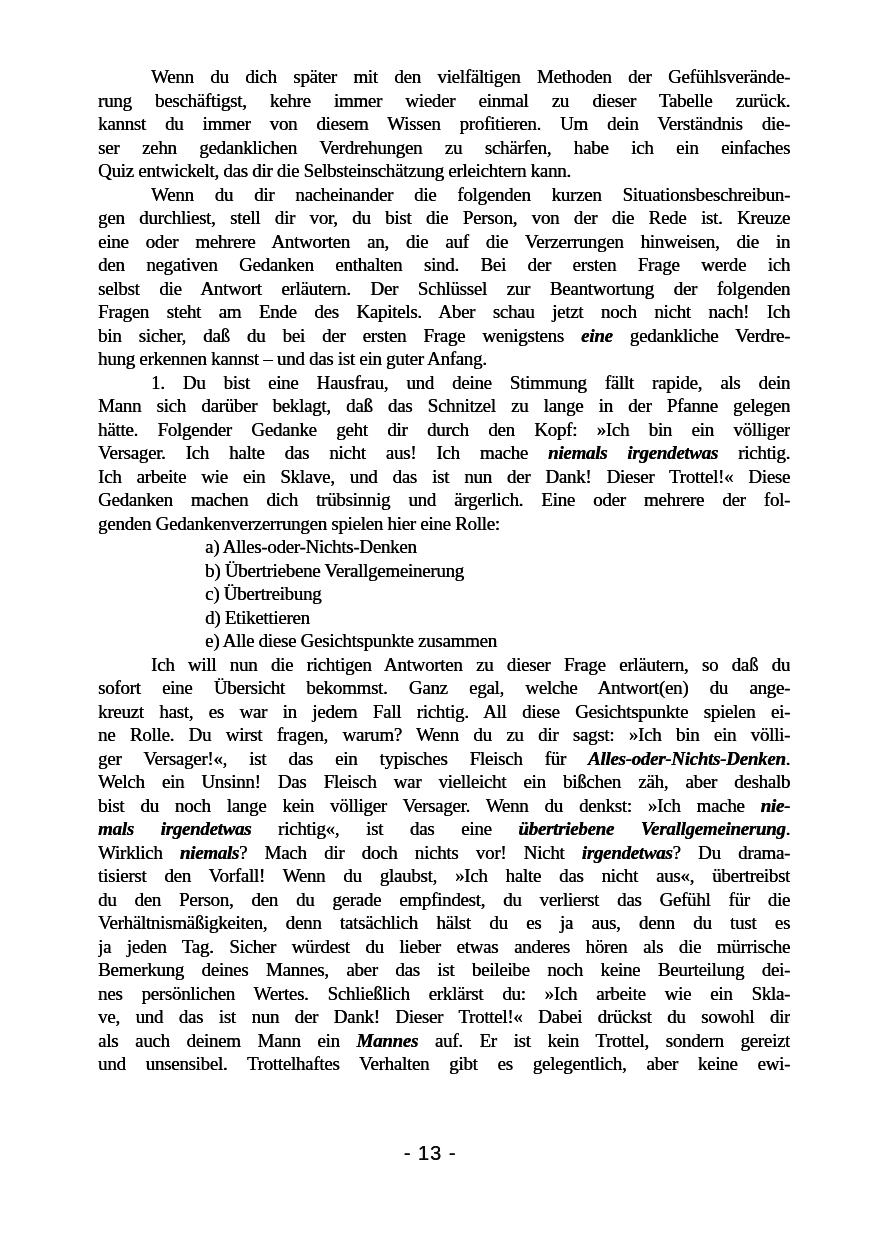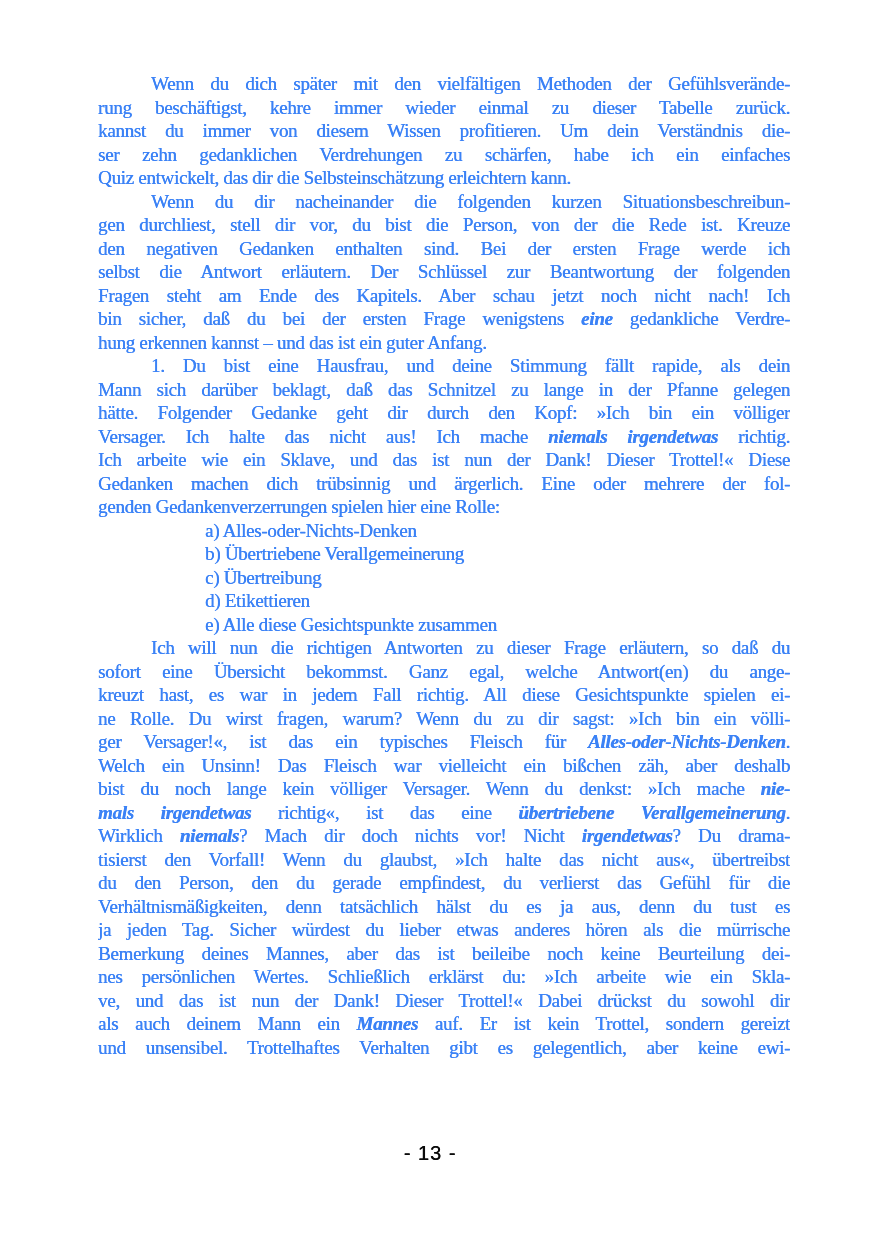--- a/index.html
+++ b/index.html
@@ -10,23 +10,23 @@
   .page {
     position: relative;
     width: 881px;
     height: 1240px;
     background: #ffffff;
     overflow: hidden;
   }
   .text-column {
     position: absolute;
     left: 98px;
-    top: 72px;
+    top: 65px;
     width: 692px;
-    color: #3b82f6;
+    color: #000000;
   }
   .line {
     font-family: "Liberation Serif", "DejaVu Serif", serif;
     font-size: 19px;
     line-height: 23.5px;
     height: 23.5px;
     letter-spacing: -0.3px;
     text-align: justify;
     text-align-last: justify;
     overflow: hidden;
@@ -62,20 +62,21 @@
       <div class="block para">
         <div class="line indent"><span>Wenn du dich später mit den vielfältigen Methoden der Gefühlsverände-</span></div>
         <div class="line"><span>rung beschäftigst, kehre immer wieder einmal zu dieser Tabelle zurück.</span></div>
         <div class="line"><span>kannst du immer von diesem Wissen profitieren. Um dein Verständnis die-</span></div>
         <div class="line"><span>ser zehn gedanklichen Verdrehungen zu schärfen, habe ich ein einfaches</span></div>
         <div class="line plast"><span>Quiz entwickelt, das dir die Selbsteinschätzung erleichtern kann.</span></div>
       </div>
       <div class="block para">
         <div class="line indent"><span>Wenn du dir nacheinander die folgenden kurzen Situationsbeschreibun-</span></div>
         <div class="line"><span>gen durchliest, stell dir vor, du bist die Person, von der die Rede ist. Kreuze</span></div>
+        <div class="line"><span>eine oder mehrere Antworten an, die auf die Verzerrungen hinweisen, die in</span></div>
         <div class="line"><span>den negativen Gedanken enthalten sind. Bei der ersten Frage werde ich</span></div>
         <div class="line"><span>selbst die Antwort erläutern. Der Schlüssel zur Beantwortung der folgenden</span></div>
         <div class="line"><span>Fragen steht am Ende des Kapitels. Aber schau jetzt noch nicht nach! Ich</span></div>
         <div class="line"><span>bin sicher, daß du bei der ersten Frage wenigstens </span><span class="it">eine</span><span> gedankliche Verdre-</span></div>
         <div class="line plast"><span>hung erkennen kannst – und das ist ein guter Anfang.</span></div>
       </div>
       <div class="block para gap-before">
         <div class="line indent"><span>1. Du bist eine Hausfrau, und deine Stimmung fällt rapide, als dein</span></div>
         <div class="line"><span>Mann sich darüber beklagt, daß das Schnitzel zu lange in der Pfanne gelegen</span></div>
         <div class="line"><span>hätte. Folgender Gedanke geht dir durch den Kopf: »Ich bin ein völliger</span></div>

